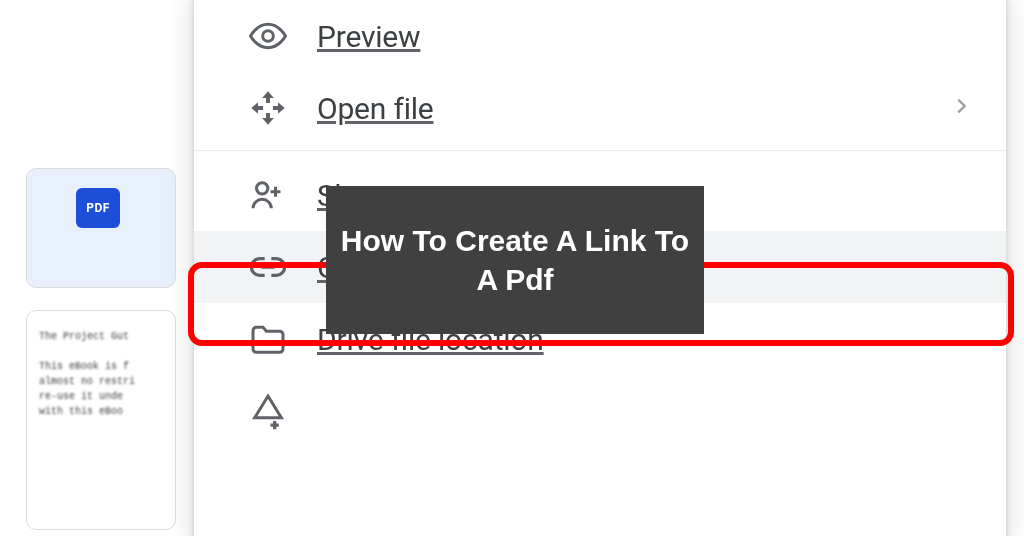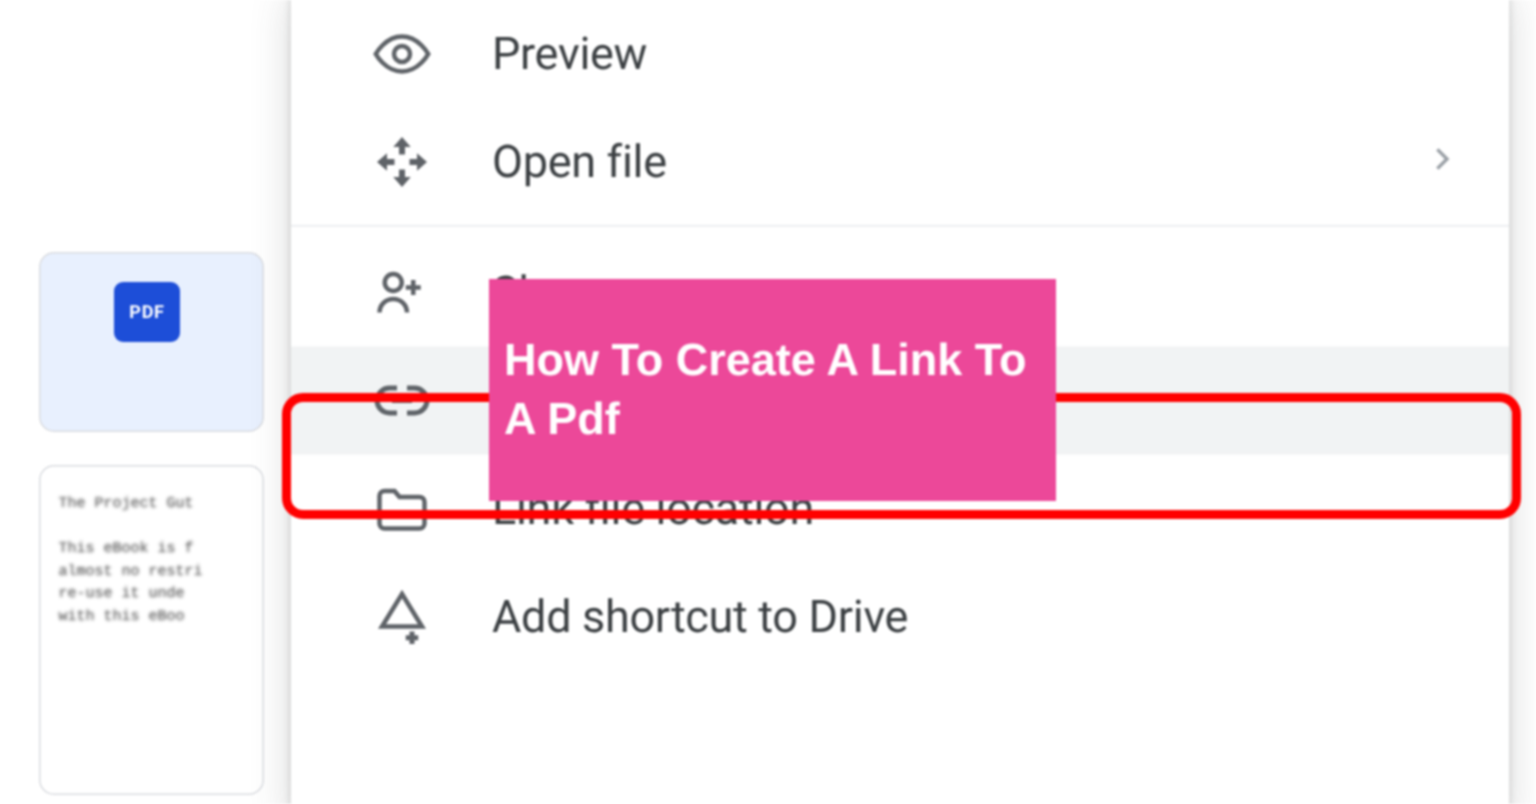--- a/index.html
+++ b/index.html
@@ -72,23 +72,24 @@
       border-radius: 10px;
       box-shadow: 0 0 6px rgba(0,0,0,0.15), 0 8px 28px rgba(60,64,67,0.2);
       padding-top: 14px;
       overflow: hidden;
     }
     .menu-item {
       display: flex;
       align-items: center;
       height: 72px;
       padding: 0 34px 0 52px;
-      gap: 38px;
+      gap: 27px;
       color: #5f6368;
       cursor: pointer;
+      text-decoration: underline;
     }
     .menu-item.hover {
       background: #f1f3f4;
     }
     .mi-icon {
       width: 44px;
       height: 44px;
       display: flex;
       align-items: center;
       justify-content: center;
@@ -123,24 +124,25 @@
       pointer-events: none;
     }
 
     
     .overlay {
       position: absolute;
       left: 326px;
       top: 186px;
       width: 378px;
       height: 148px;
-      background: #ec4899;
+      background: #404040;
       display: flex;
       align-items: center;
       justify-content: center;
+      text-align: center;
       color: #ffffff;
       font-size: 30px;
       font-weight: 700;
       line-height: 1.3;
       font-family: "Segoe UI", Arial, sans-serif;
       padding: 0 10px;
     }
   </style>
 </head>
 <body>
@@ -205,31 +207,30 @@
     </span>
     <span class="mi-label">Get link</span>
   </div>
 
   <div class="menu-item">
     <span class="mi-icon">
       <svg viewBox="0 0 24 24" fill="none" stroke="currentColor" stroke-width="1.8">
         <path d="M3 7a2 2 0 012-2h4l2 2.4h8a2 2 0 012 2V18a2 2 0 01-2 2H5a2 2 0 01-2-2V7z"></path>
       </svg>
     </span>
-    <span class="mi-label">Link file location</span>
+    <span class="mi-label">Drive file location</span>
   </div>
 
   <div class="menu-item">
     <span class="mi-icon">
       <svg viewBox="0 0 24 24" fill="none" stroke="currentColor" stroke-width="1.8">
         <path d="M12 3l8 13H4L12 3z"></path>
         <path d="M16 18v5M13.5 20.5h5" stroke-width="2"></path>
       </svg>
     </span>
-    <span class="mi-label">Add shortcut to Drive</span>
   </div>
 
 </div>
 
 <div class="red-box"></div>
 
 <div class="overlay">How To Create A Link To A Pdf</div>
 
 </div>
 

